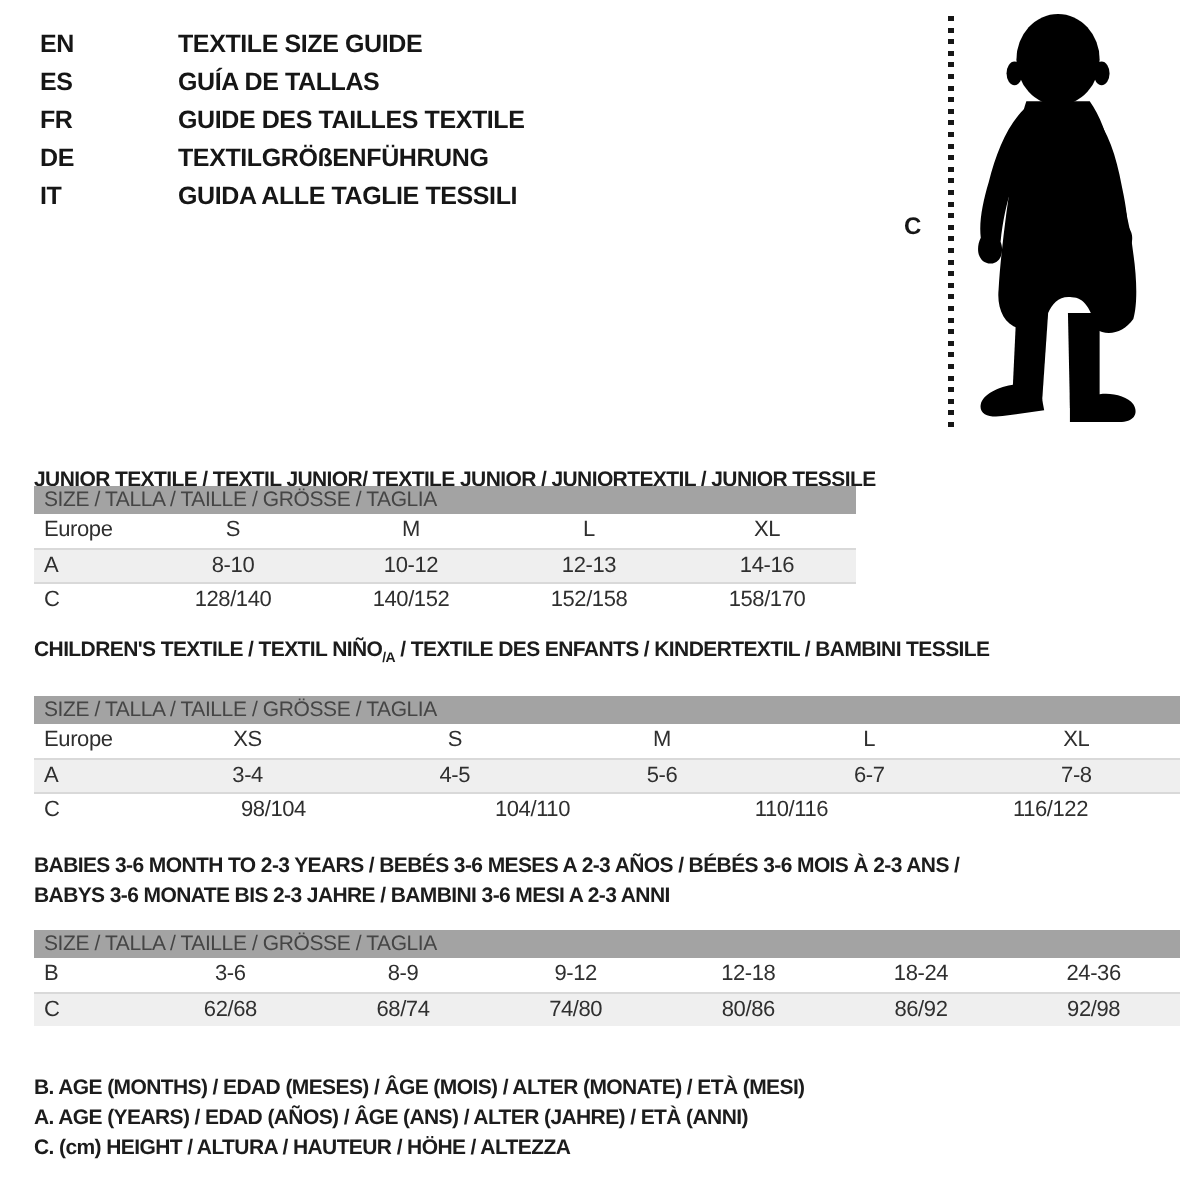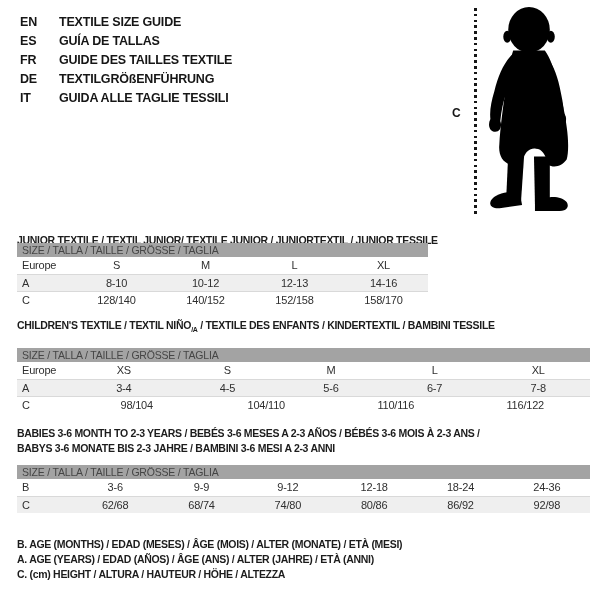--- a/index.html
+++ b/index.html
@@ -4,21 +4,21 @@
 <style>
   html,body { margin:0; padding:0; }
   body {
     width:600px; height:600px; background:#ffffff; position:relative;
     overflow:hidden; font-family:"Liberation Sans", sans-serif; color:#222;
   }
   .abs { position:absolute; }
 
   
   .lang-list { left:20px; top:13px; }
-  .lang-row { display:flex; height:19px; line-height:19px; }
+  .lang-row { display:flex; height:19px; line-height:19px;gap:30px; }
   .lang-code, .lang-label { font-weight:bold; font-size:12.5px; letter-spacing:-0.2px; color:#161616; white-space:nowrap; }
   .lang-code { width:39px; }
 
   
   .dotline { left:474px; top:8px; width:2.5px; height:206px;
     background:repeating-linear-gradient(to bottom,#161616 0 2.5px,transparent 2.5px 5.8px); }
   .c-label { left:452px; top:106px; font-weight:bold; font-size:12px; color:#161616; }
   .baby-svg { left:486px; top:6px; }
 
   
@@ -148,21 +148,21 @@
 
 <div class="abs sec-title" id="sec3-title">
   <div>BABIES 3-6 MONTH TO 2-3 YEARS / BEBÉS 3-6 MESES A 2-3 AÑOS / BÉBÉS 3-6 MOIS À 2-3 ANS /</div>
   <div>BABYS 3-6 MONATE BIS 2-3 JAHRE / BAMBINI 3-6 MESI A 2-3 ANNI</div>
 </div>
 <div class="abs size-table" id="table-babies">
   <div class="bar">SIZE / TALLA / TAILLE / GRÖSSE / TAGLIA</div>
   <div class="trow">
     <span class="lab">B</span>
     <span class="cell">3-6</span>
-    <span class="cell">9-9</span>
+    <span class="cell">8-9</span>
     <span class="cell">9-12</span>
     <span class="cell">12-18</span>
     <span class="cell">18-24</span>
     <span class="cell">24-36</span>
   </div>
   <div class="trow shaded">
     <span class="lab">C</span>
     <span class="cell">62/68</span>
     <span class="cell">68/74</span>
     <span class="cell">74/80</span>

